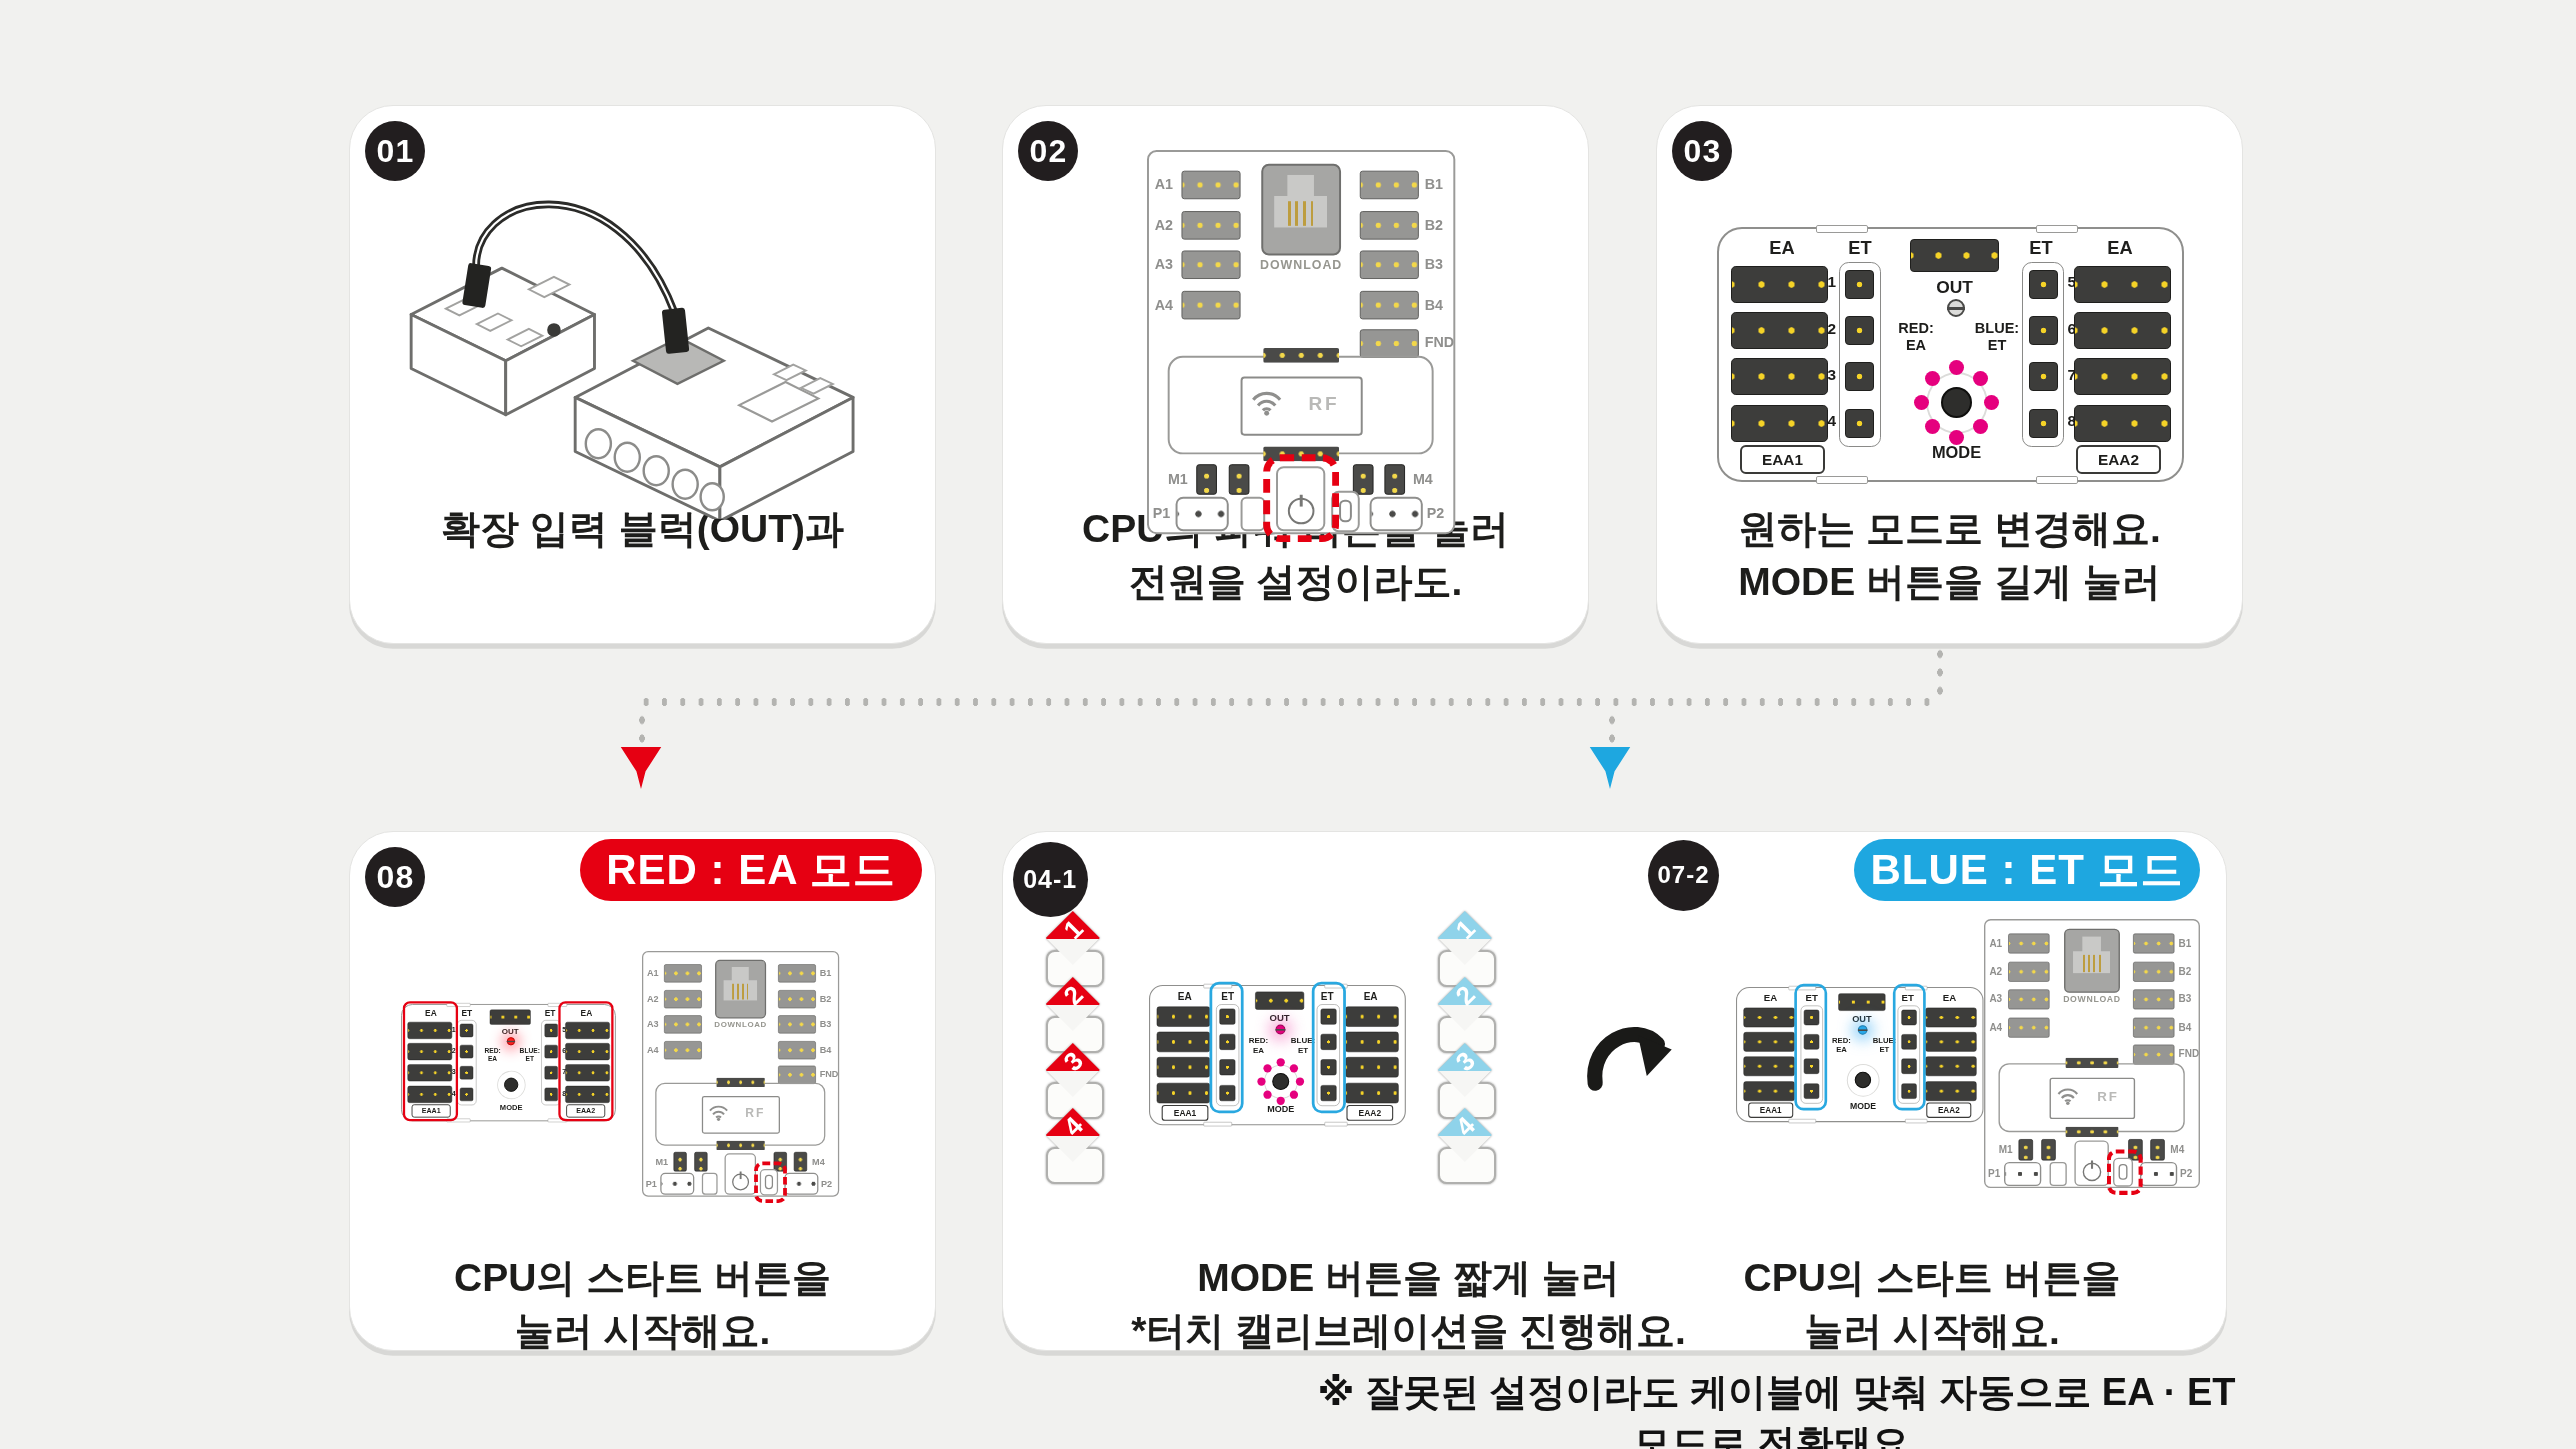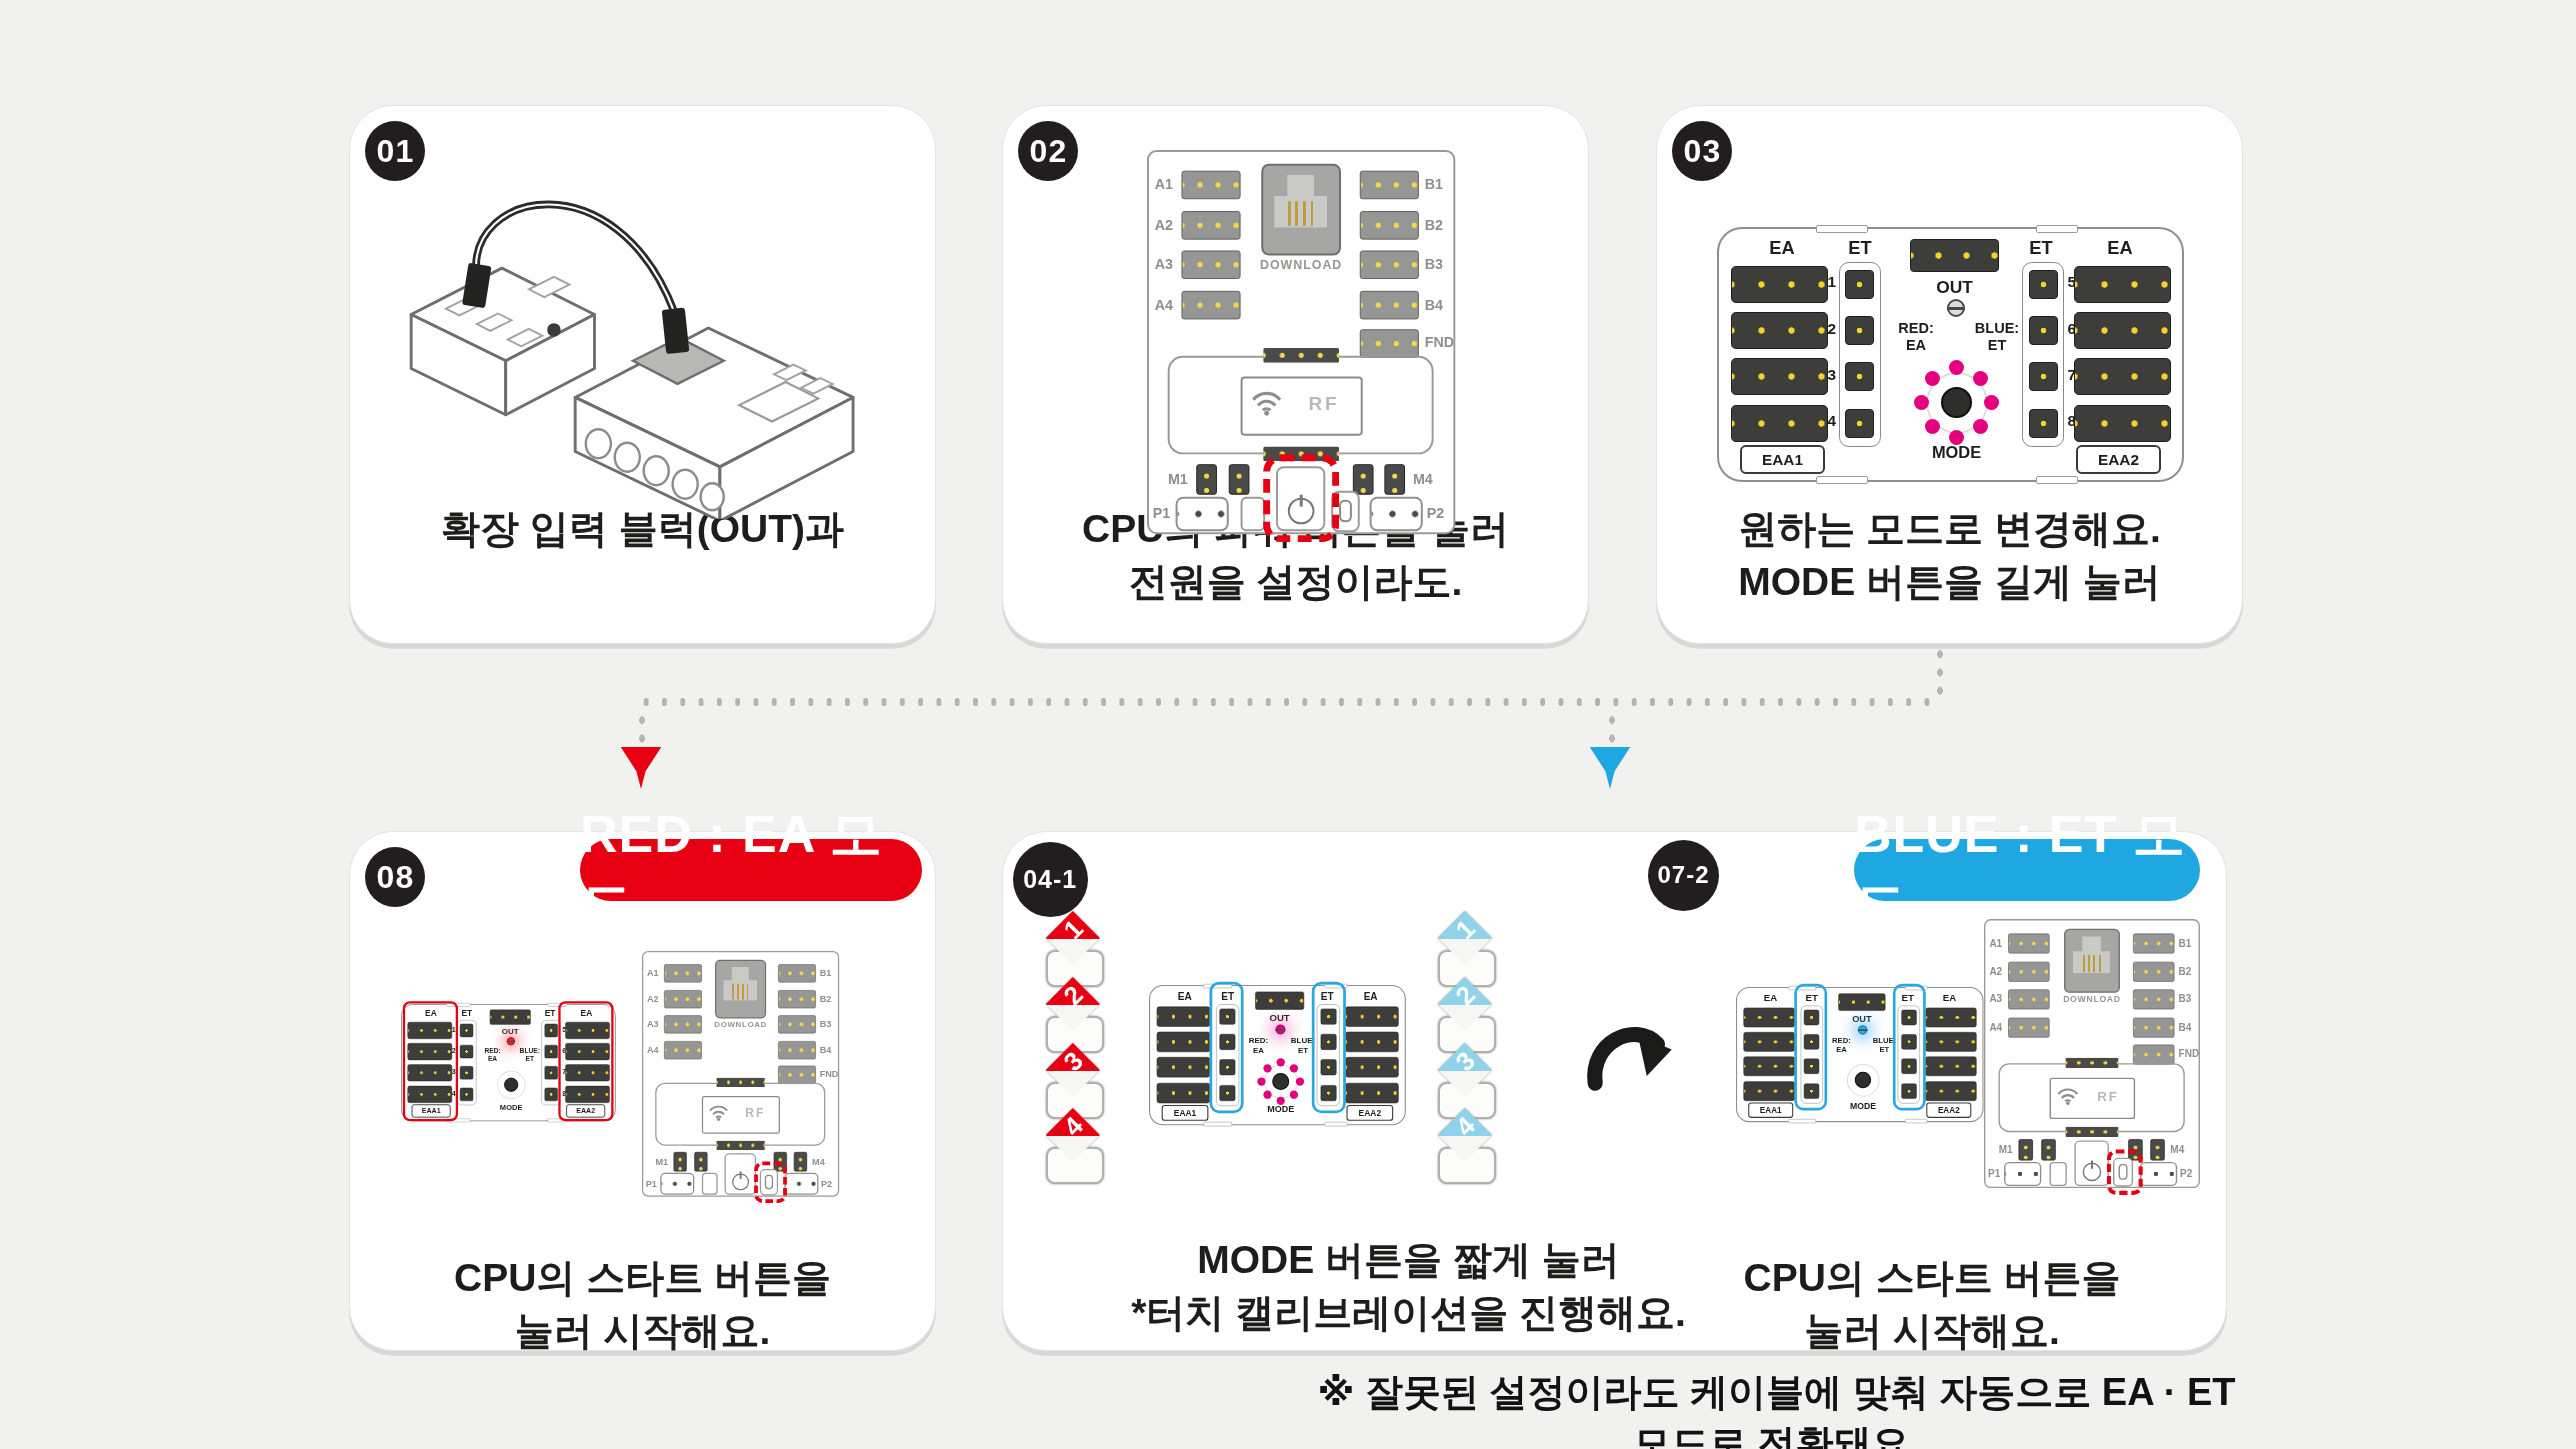--- a/index.html
+++ b/index.html
@@ -5,21 +5,21 @@
   html,body{margin:0;padding:0;background:#f1f1ef;}
   .page{position:relative;width:2576px;height:1449px;background:#f1f1ef;overflow:hidden;
         font-family:"Liberation Sans","DejaVu Sans",sans-serif;color:#1d1d1b;}
   .card{position:absolute;background:#fff;border:1.9px solid #e4e4e2;border-radius:44px;
         box-shadow:0 4.8px 0 #d8d8d6;}
   .badge{position:absolute;display:flex;align-items:center;justify-content:center;
          background:#221e1f;color:#fff;border-radius:50%;font-weight:800;letter-spacing:1px;}
   .badge.sm{width:60px;height:60px;font-size:32px;}
   .badge.lg{width:75px;height:75px;font-size:25px;}
   .pill{position:absolute;height:62px;border-radius:32px;color:#fff;font-weight:800;
-        font-size:52px;display:flex;align-items:center;justify-content:center;letter-spacing:1px;}
+        font-size:42px;display:flex;align-items:center;justify-content:center;letter-spacing:1px;}
   .pill.red{background:#e60012;}
   .pill.blue{background:#1ea7e0;}
   .caption{position:absolute;left:0;right:0;text-align:center;font-size:39px;line-height:53px;
            font-weight:700;color:#1d1d1b;}
   .caption.free{right:auto;}
   .footnote{position:absolute;font-size:38px;font-weight:700;color:#121212;text-align:center;}
   .dotline-h{position:absolute;height:13.5px;background-image:radial-gradient(ellipse 4.3px 6.3px at center,#b4b4b1 60%,transparent 65%);
              background-size:18.3px 13.5px;background-repeat:repeat-x;}
   .dotline-v{position:absolute;width:13.5px;background-image:radial-gradient(ellipse 4.3px 6.3px at center,#b4b4b1 60%,transparent 65%);
              background-size:13.5px 18.3px;background-repeat:repeat-y;}
@@ -156,21 +156,21 @@
     <div class="caption" style="top:419px">
       <div>CPU의 스타트 버튼을</div>
       <div>눌러 시작해요.</div>
     </div>
   </div>
 
   <div class="card" style="left:1002px;top:831px;width:1223px;height:518px">
     <div class="badge lg" style="left:9.7px;top:9.7px">04-1</div>
     <div class="badge lg" style="left:645px;top:7.7px;width:71px;height:71px;font-size:24px">07-2</div>
     <div class="pill blue" style="left:851px;top:6.8px;width:346px">BLUE : ET 모드</div>
-    <div class="caption free" style="left:29px;top:401px;width:753px">
+    <div class="caption free" style="left:29px;top:419px;width:753px">
       <div>MODE 버튼을 짧게 눌러</div>
       <div>*터치 캘리브레이션을 진행해요.</div>
     </div>
     <div class="caption free" style="left:731px;top:419px;width:396px">
       <div>CPU의 스타트 버튼을</div>
       <div>눌러 시작해요.</div>
     </div>
   </div>
 
   <svg viewBox="0 0 520 370" style="position:absolute;left:384px;top:162px;width:502px;height:357px">

